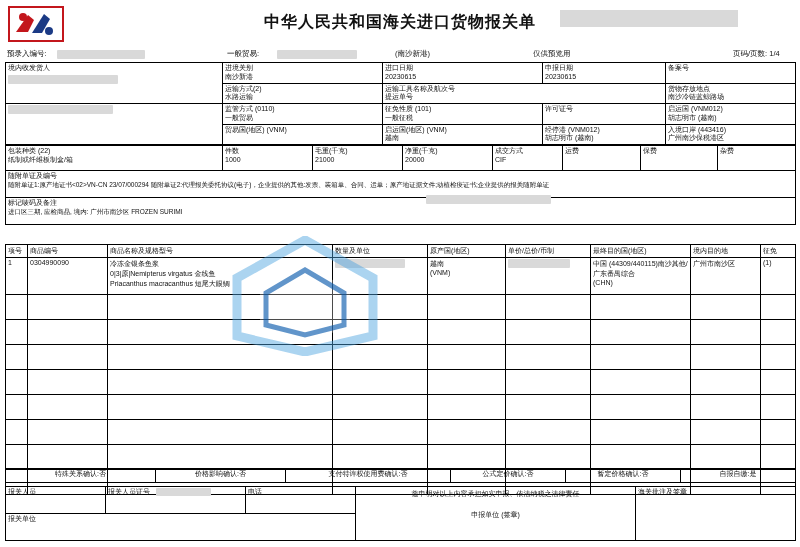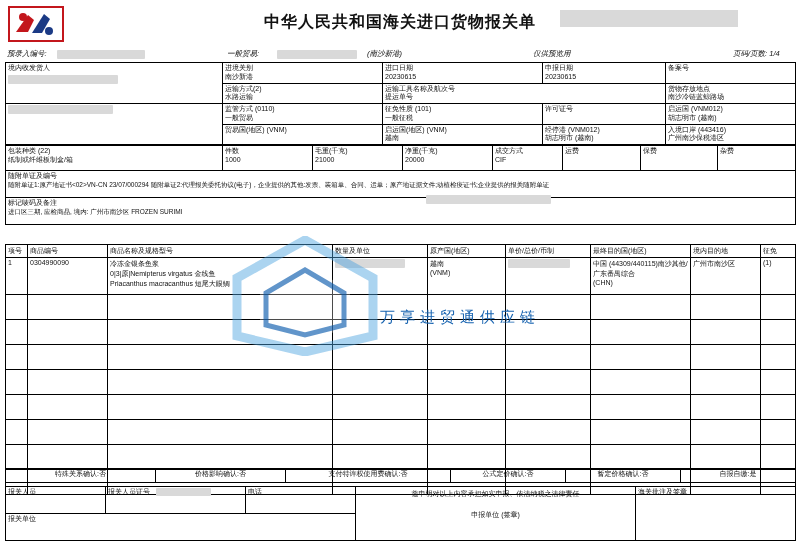--- a/index.html
+++ b/index.html
@@ -25,21 +25,20 @@
   .redact{
     background:#d9d9d9;display:inline-block;border-radius:1px;
     vertical-align:middle;
   }
   .hdr-redact{position:absolute;top:10px;left:560px;width:178px;height:17px;background:#d9d9d9}
 
   
   .toprow{
     position:absolute;left:5px;top:48px;width:790px;height:14px;
     border-bottom:1px solid #000;
-    font-style:italic;
   }
   .toprow .cell{position:absolute;top:1px;font-size:7.5px;}
 
   
   table.grid{
     position:absolute;left:5px;top:62px;width:790px;
     border-collapse:collapse;table-layout:fixed;
   }
   table.grid td{
     border:1px solid #000;
@@ -98,21 +97,21 @@
   <div class="doc-title">中华人民共和国海关进口货物报关单</div>
   <div class="hdr-redact"></div>
 
   <div class="toprow">
     <span class="cell" style="left:2px">预录入编号:</span>
     <span class="redact" style="position:absolute;left:52px;top:2px;width:88px;height:9px"></span>
 
     <span class="cell" style="left:222px">一般贸易:</span>
     <span class="redact" style="position:absolute;left:272px;top:2px;width:80px;height:9px"></span>
 
-    <span class="cell" style="left:362px">(南沙新港)</span>
+    <span class="cell" style="left:390px">(南沙新港)</span>
     <span class="cell" style="left:528px">仅供预览用</span>
     <span class="cell" style="left:728px">页码/页数: 1/4</span>
   </div>
 
   <table class="grid">
     <colgroup>
       <col style="width:217px">
         <col style="width:160px">
         <col style="width:160px">
         <col style="width:123px">
@@ -402,21 +401,20 @@
     </tbody>
       </table>
   </div>
 
   <div class="wm">
     <svg class="hex" width="155" height="120" viewBox="0 0 155 120">
       <polygon points="77,4 145,42 145,100 77,116 9,100 9,42" fill="none" stroke="#4aa3df" stroke-width="9" opacity="0.55"></polygon>
       <polygon points="77,28 122,54 122,92 77,104 32,92 32,54" fill="#ffffff" opacity="0.35"></polygon>
       <polygon points="77,34 116,57 116,89 77,99 38,89 38,57" fill="none" stroke="#1763b0" stroke-width="5" opacity="0.8"></polygon>
     </svg>
-    <div class="brand-sub">万享进贸通供应链</div>
   </div>
 
   <table class="grid" style="top:468px">
     <colgroup>
       <col style="width:150px">
         <col style="width:130px">
         <col style="width:165px">
         <col style="width:115px">
         <col style="width:115px">
         <col style="width:115px">

